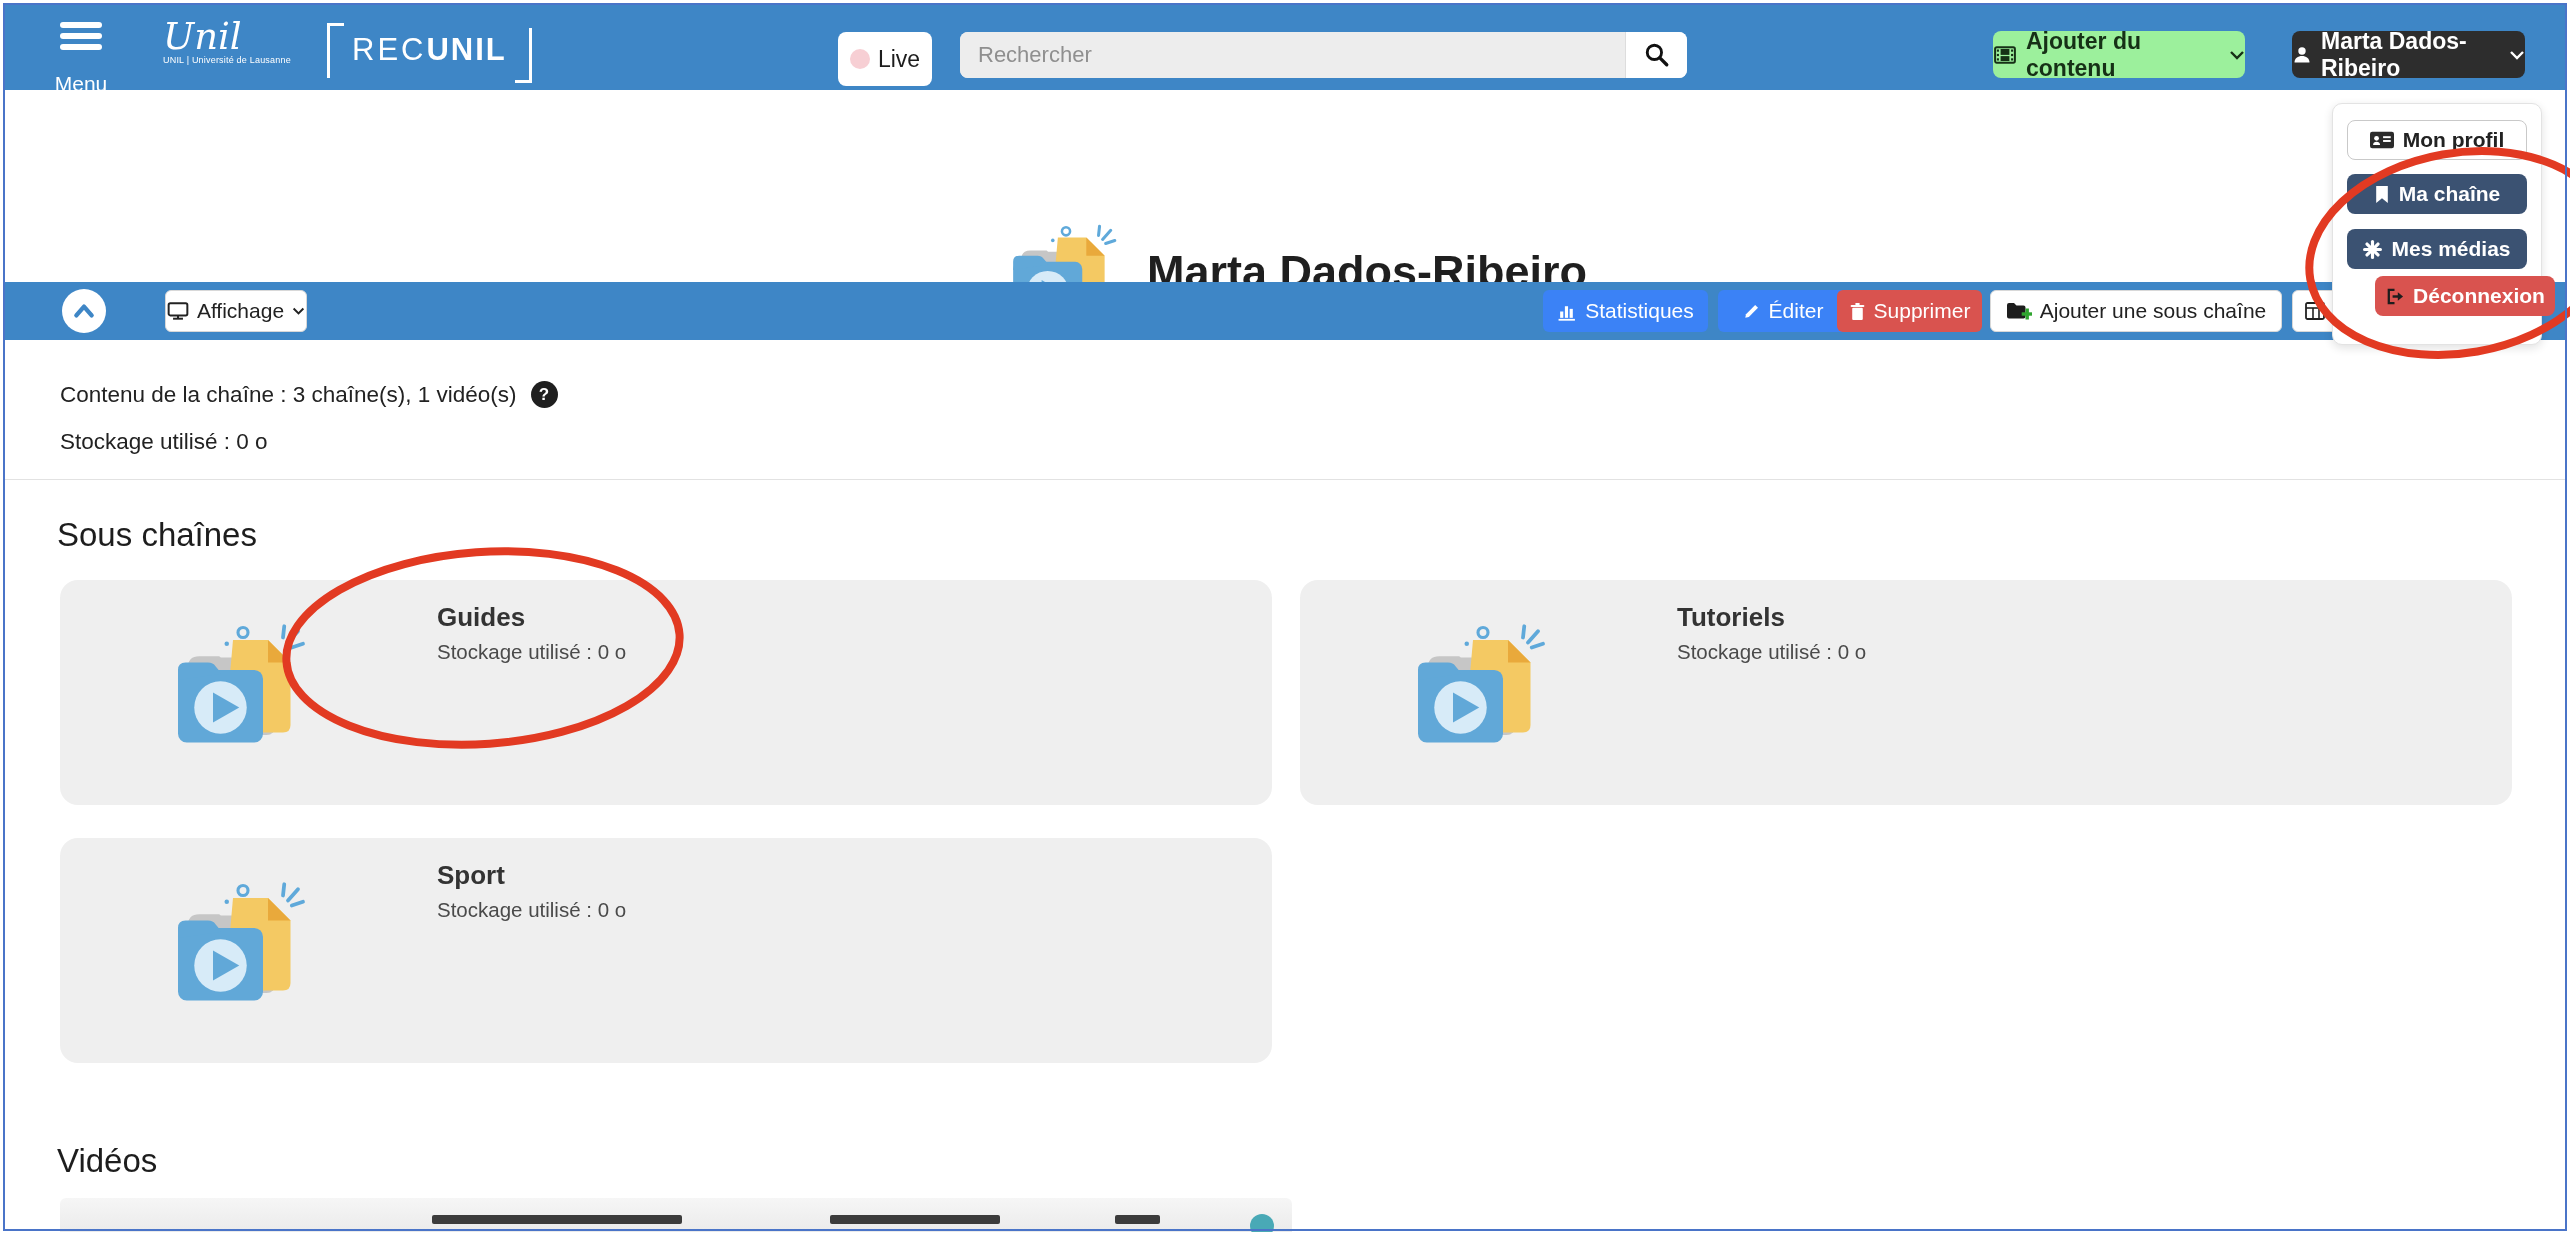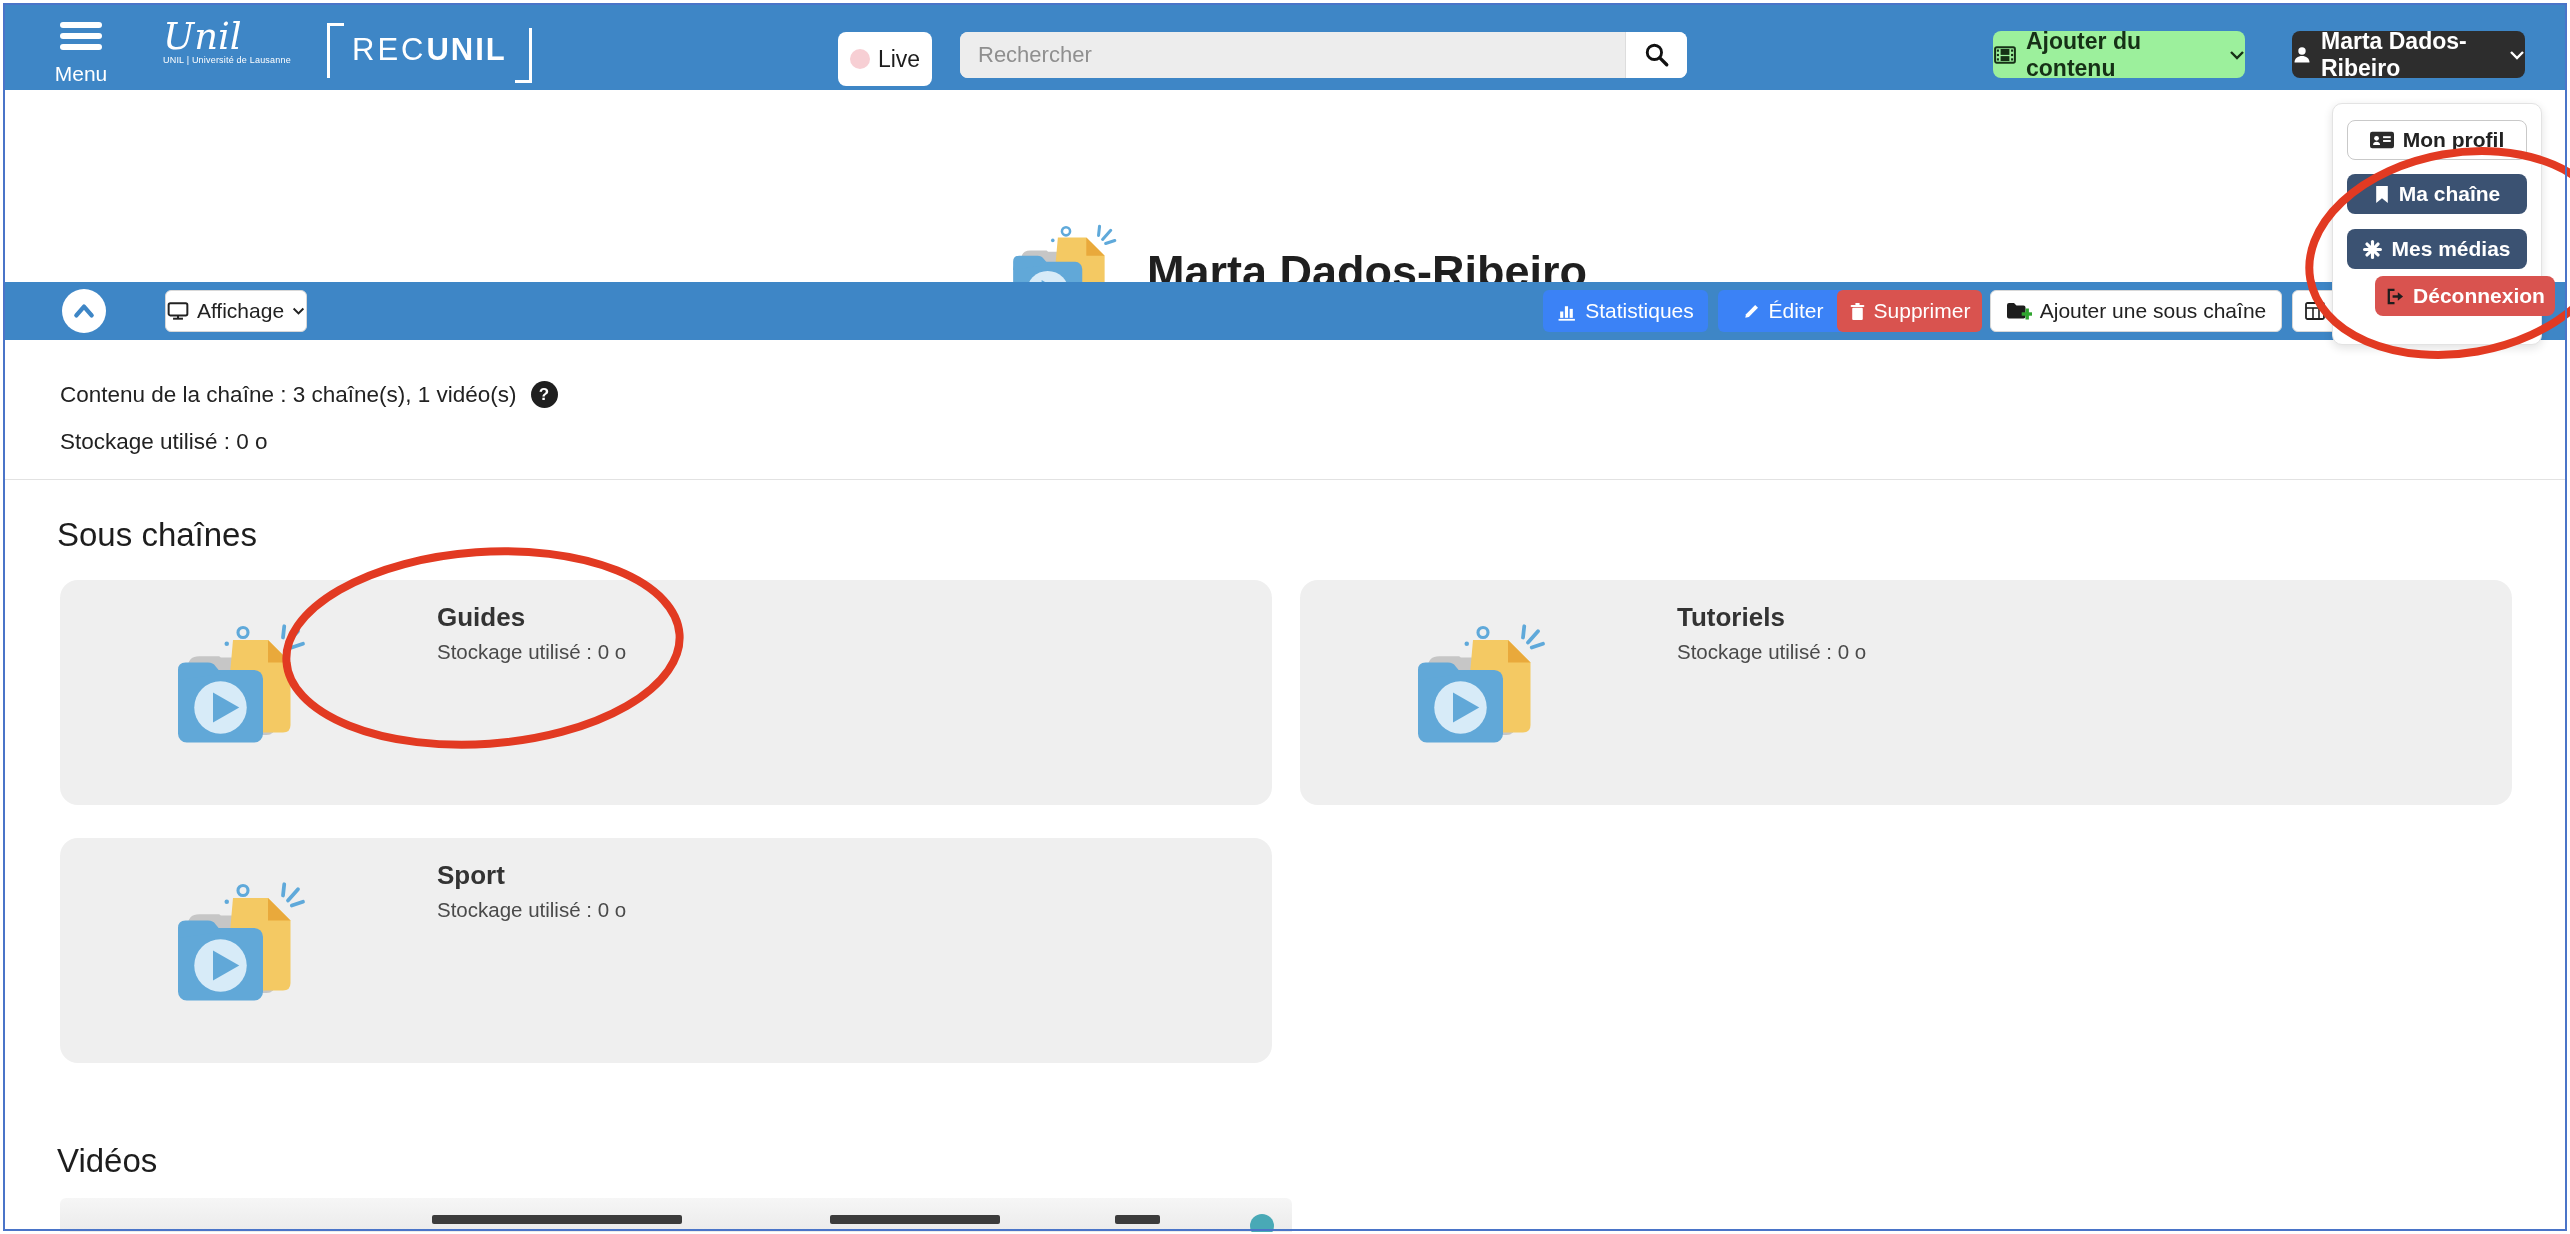--- a/index.html
+++ b/index.html
@@ -5,21 +5,21 @@
   html,body{margin:0;padding:0;background:#fff;}
   #screen{position:relative;width:2570px;height:1234px;background:#ffffff;overflow:hidden;
           font-family:"Liberation Sans",sans-serif;color:#222;}
   
   .frame{position:absolute;inset:3px;border:2px solid #4a74c8;z-index:100;pointer-events:none;}
 
   
   .navbar{position:absolute;left:5px;right:5px;top:5px;height:85px;background:#3E86C6;z-index:20;}
   .hamburger{position:absolute;left:44px;top:12px;width:64px;height:64px;text-align:center;cursor:pointer;}
   .hamburger .bar{width:42px;height:6px;background:#fff;border-radius:3px;margin:5px auto 0;}
-  .hamburger .menu-label{color:#fff;font-size:21px;margin-top:12px;}
+  .hamburger .menu-label{color:#fff;font-size:21px;margin-top:22px;}
   .unil-logo{position:absolute;left:158px;top:14px;width:130px;color:#fff;}
   .unil-script{font-family:"DejaVu Serif",serif;font-style:italic;font-size:37px;line-height:36px;}
   .unil-sub{font-size:9px;white-space:nowrap;letter-spacing:.2px;}
   .recunil{position:absolute;left:322px;top:20px;height:50px;display:flex;align-items:center;color:#fff;}
   .rec-bracket-l{width:14px;height:52px;border-left:3px solid #fff;border-top:3px solid #fff;margin-right:8px;}
   .rec-bracket-r{width:14px;height:52px;border-right:3px solid #fff;border-bottom:3px solid #fff;margin-left:8px;margin-top:10px;}
   .rec-text{font-size:31px;letter-spacing:3px;font-weight:300;}
   .rec-text b{font-weight:800;letter-spacing:2px;}
   .live-badge{position:absolute;left:833px;top:27px;width:94px;height:54px;background:#fff;border-radius:8px;
               display:flex;align-items:center;justify-content:center;gap:8px;cursor:pointer;}

